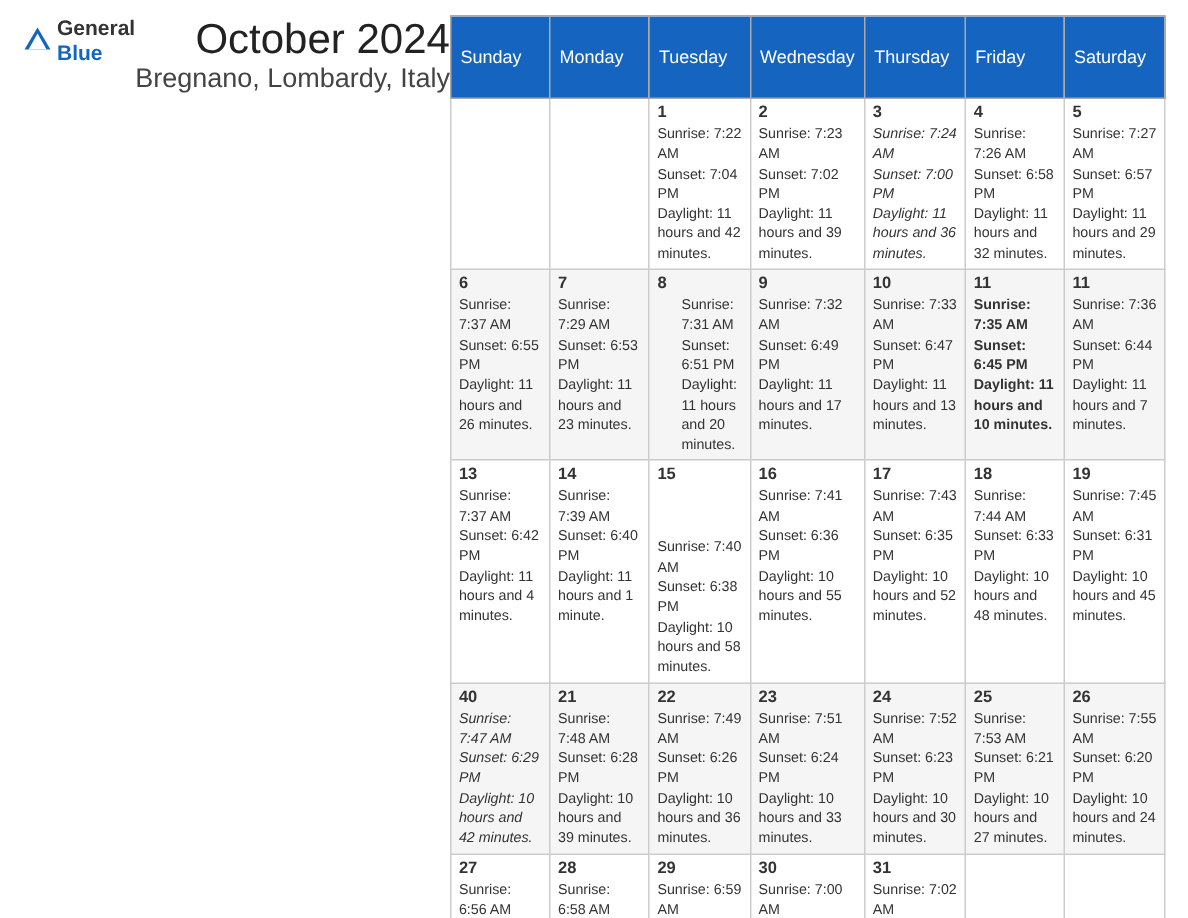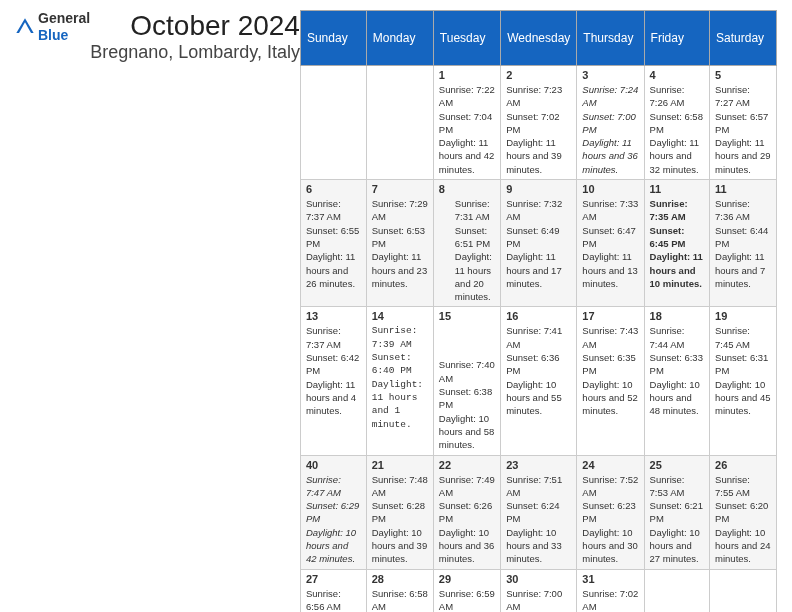--- a/index.html
+++ b/index.html
@@ -210,21 +210,21 @@
         </tr>
         <tr>
           <td>
             <span class="day-number">13</span>
             <div class="day-info" style="white-space: pre-line;">Sunrise: 7:37 AM
 Sunset: 6:42 PM
 Daylight: 11 hours and 4 minutes.</div>
           </td>
           <td>
             <span class="day-number">14</span>
-            <div class="day-info" style="white-space: pre-line; font-family: Liberation Mono, monospace;">Sunrise: 7:39 AM
+            <div class="day-info" style="white-space: pre-line;">Sunrise: 7:39 AM
 Sunset: 6:40 PM
 Daylight: 11 hours and 1 minute.</div>
           </td>
           <td>
             <span class="day-number">15</span>
             <div class="day-info" style="white-space: pre-line; margin-top: 36px;">Sunrise: 7:40 AM
 Sunset: 6:38 PM
 Daylight: 10 hours and 58 minutes.</div>
           </td>
           <td>

